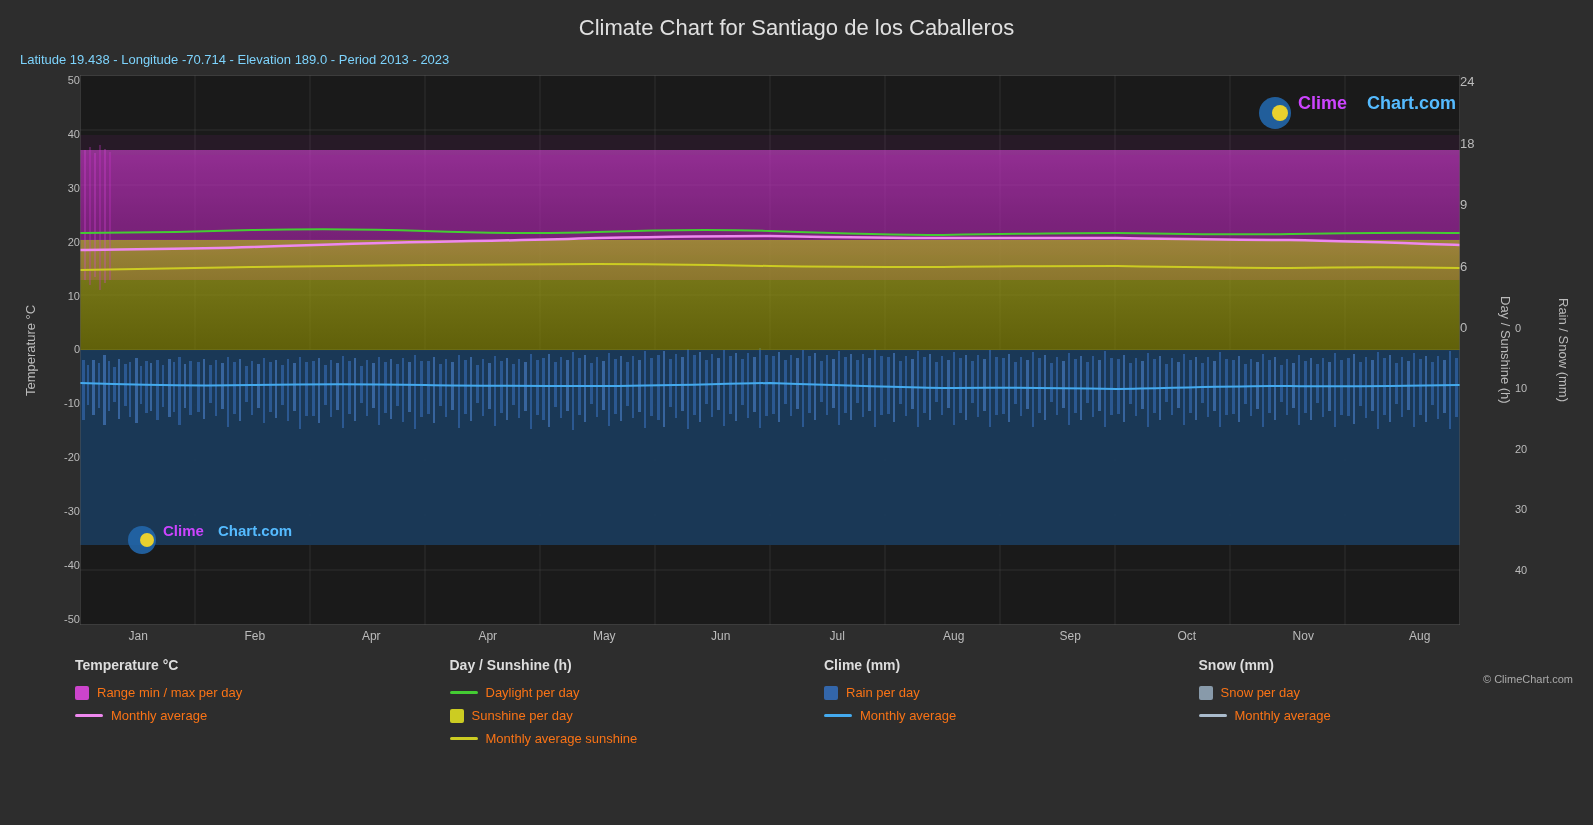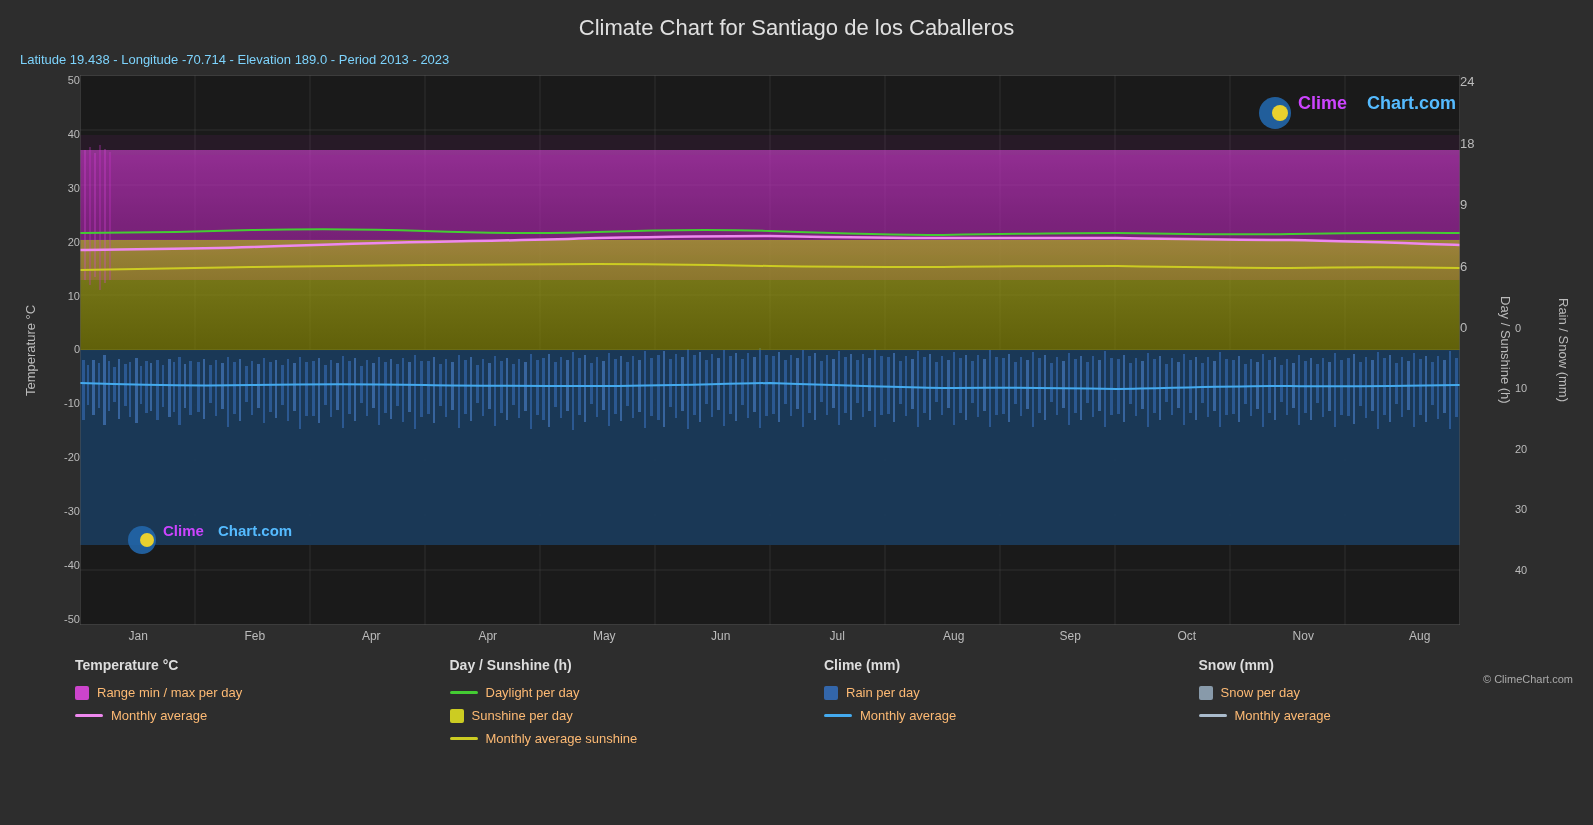--- a/index.html
+++ b/index.html
@@ -151,21 +151,21 @@
       color: #ddd;
       font-size: 14px;
       font-weight: bold;
       margin-bottom: 4px;
     }
     .legend-item {
       display: flex;
       align-items: center;
       gap: 8px;
       font-size: 13px;
-      color: #fdba74;
+      color: #f97316;
     }
     .legend-swatch-rect {
       width: 14px;
       height: 14px;
       border-radius: 2px;
     }
     .legend-line {
       width: 28px;
       height: 3px;
       border-radius: 2px;

